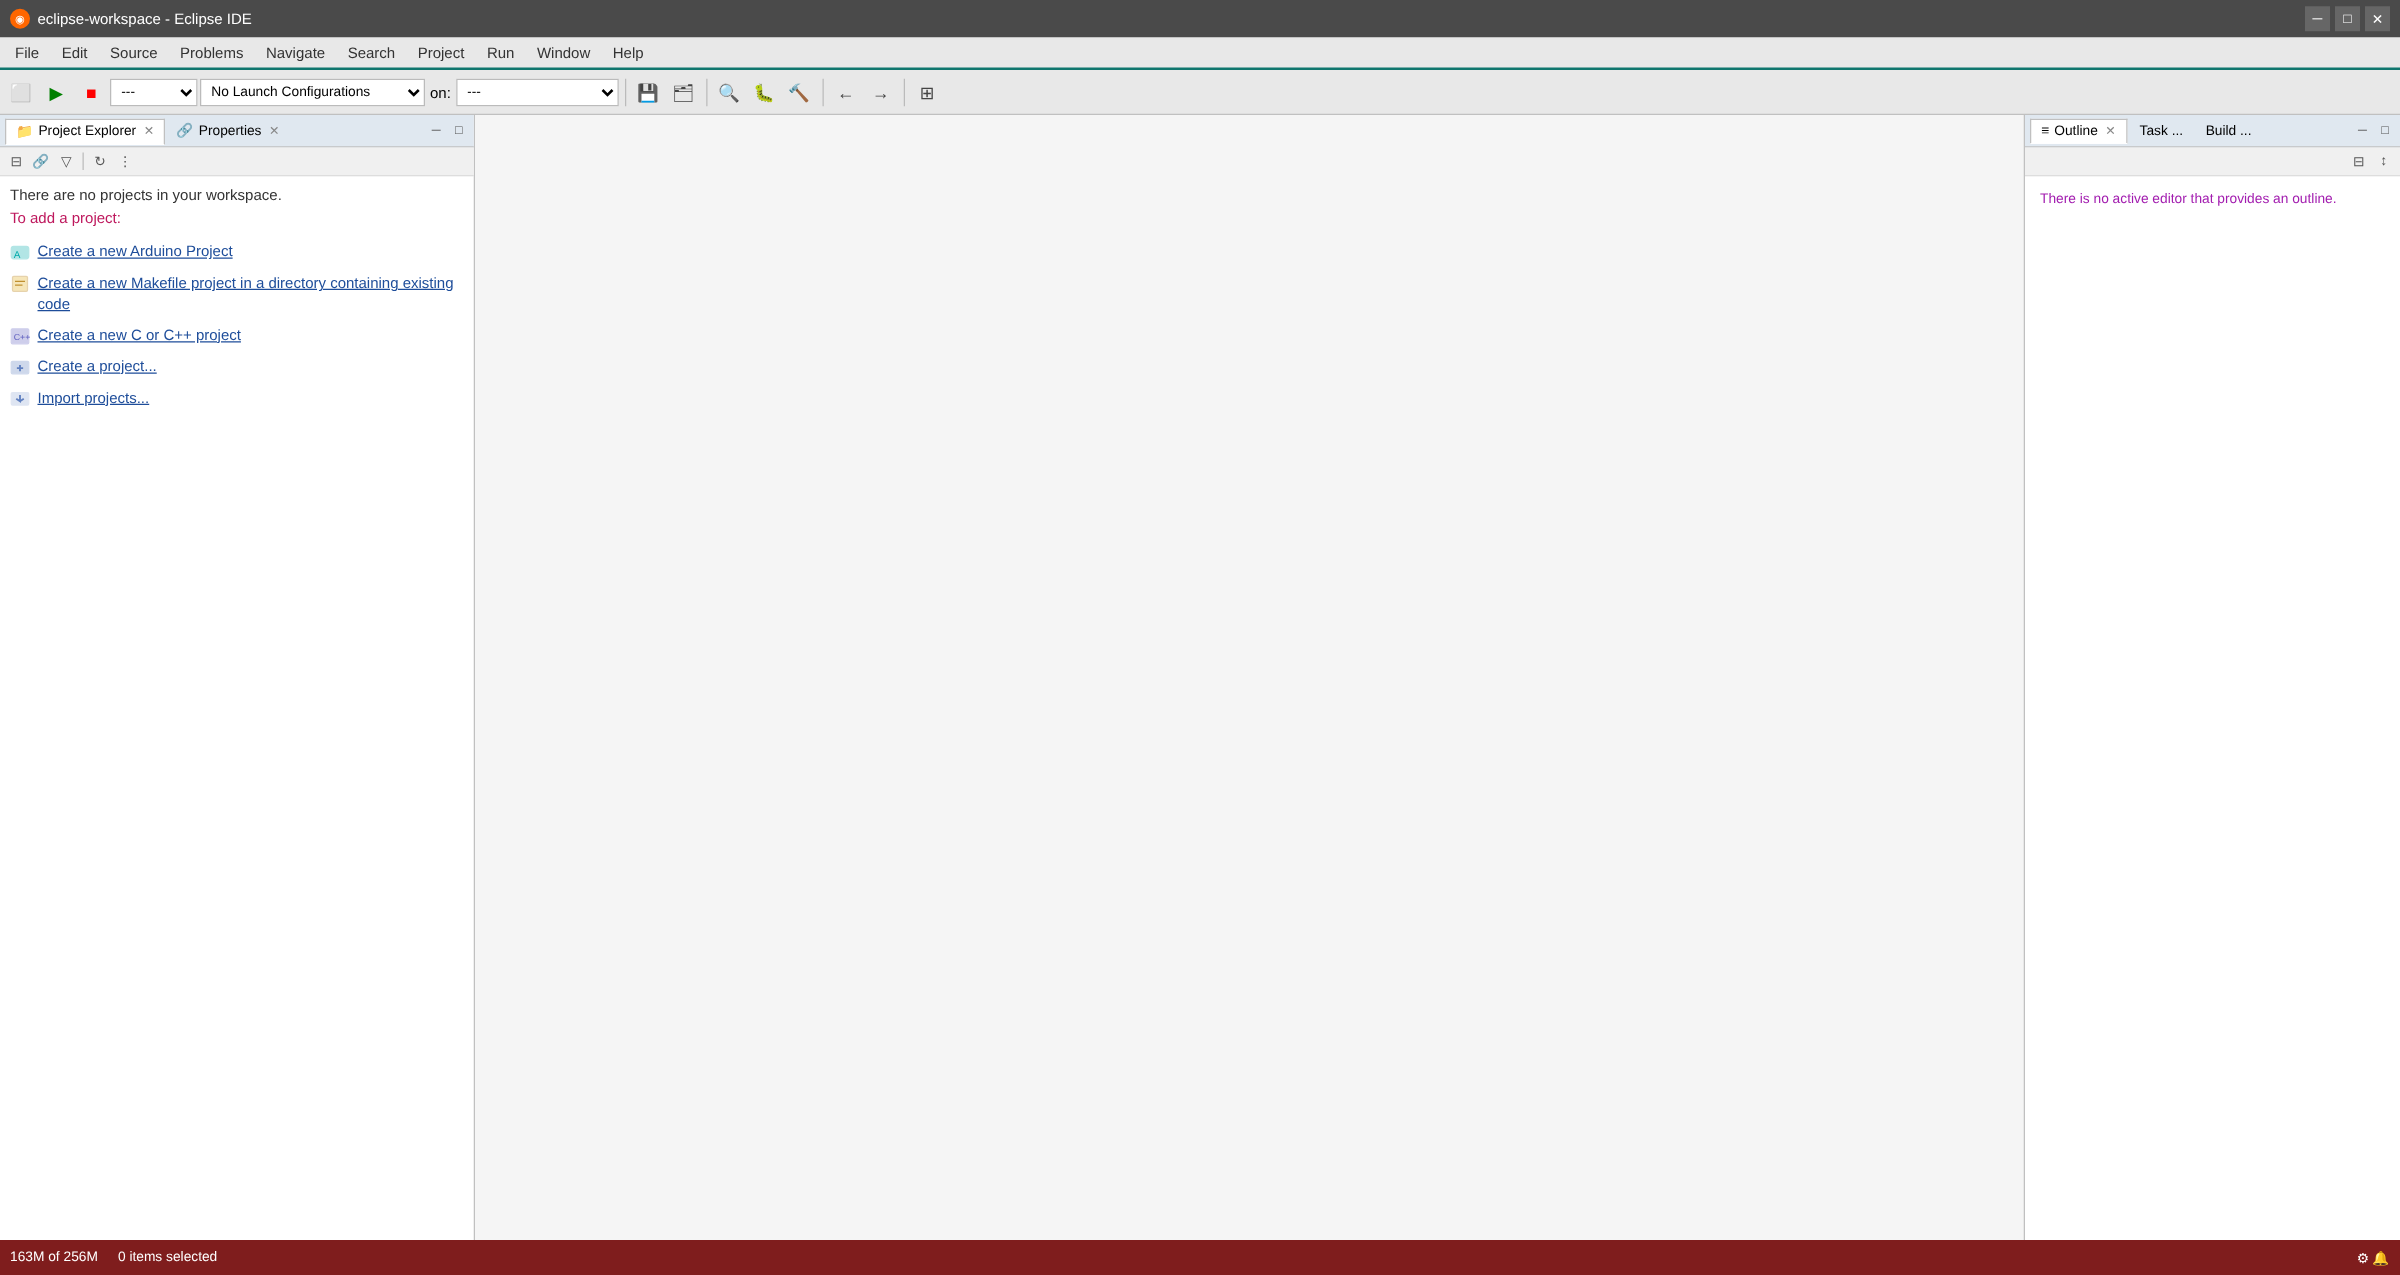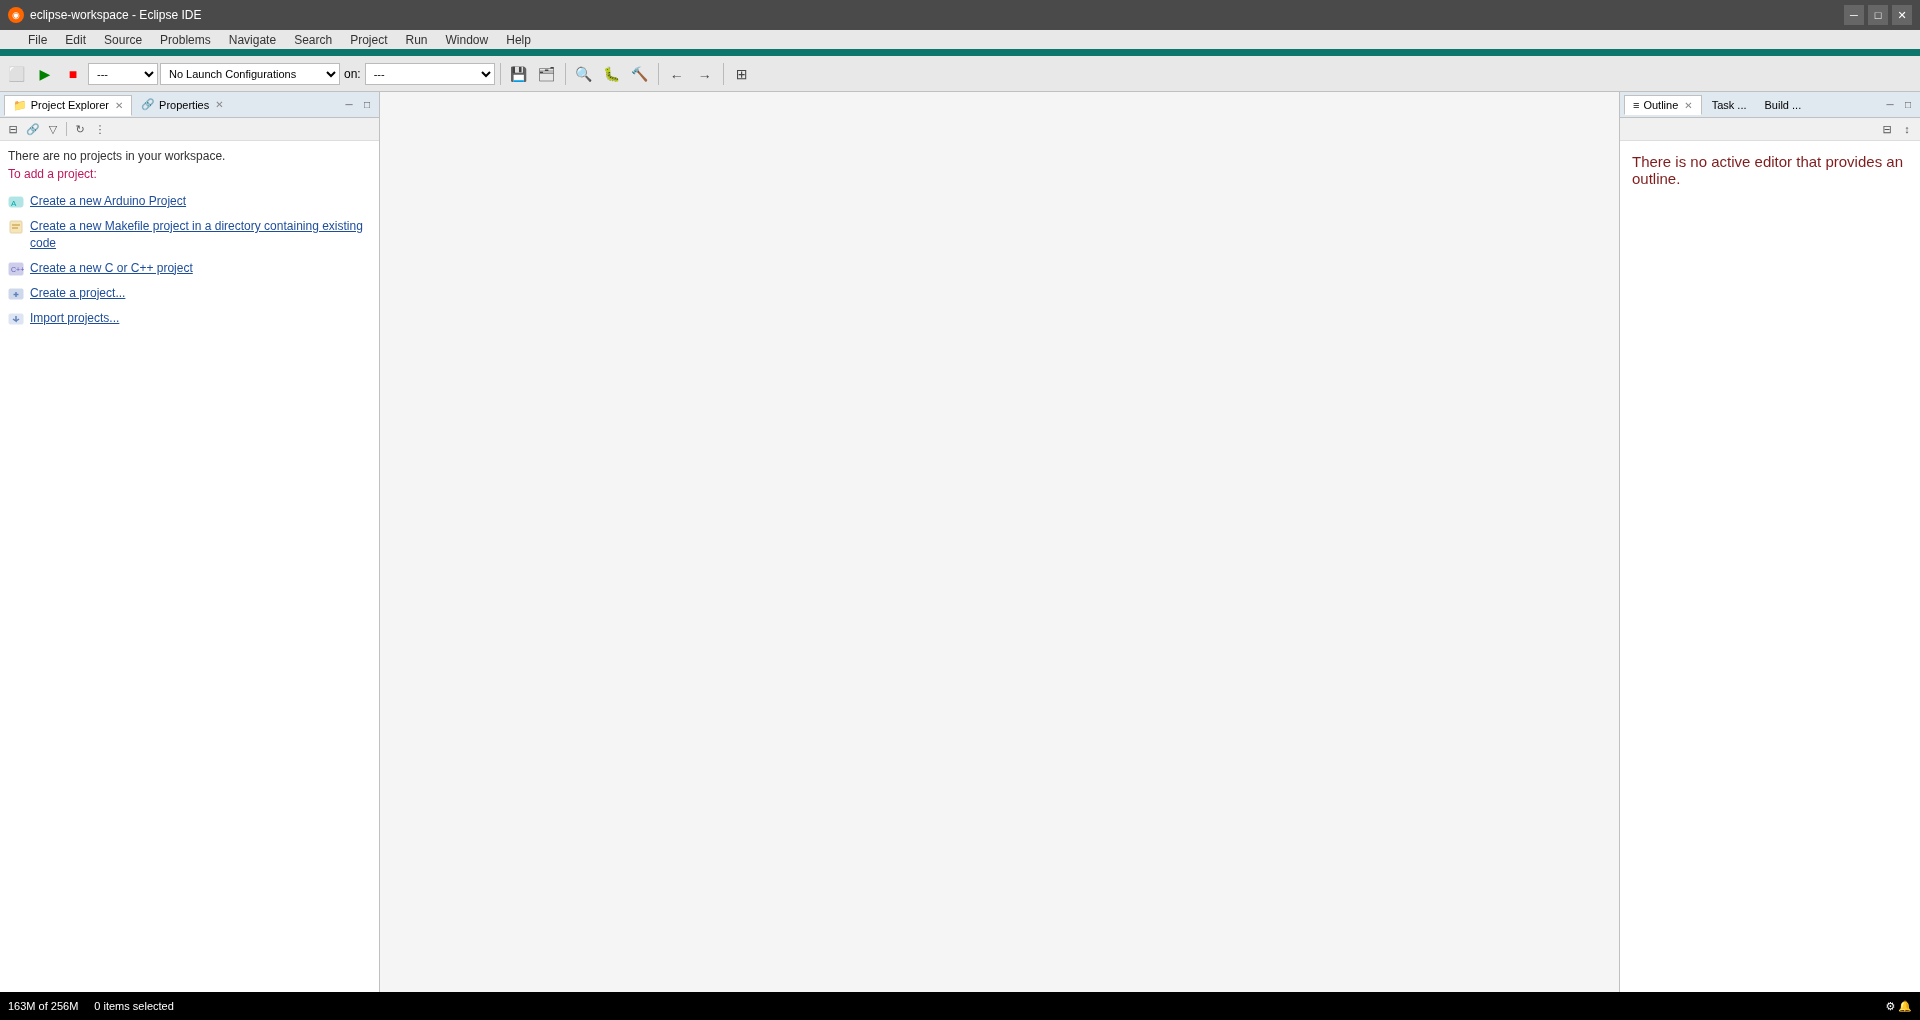--- a/index.html
+++ b/index.html
@@ -55,22 +55,22 @@
       align-items: center;
       justify-content: center;
     }
 
     
     .menu-bar {
       height: 26px;
       background: #e8e8e8;
       display: flex;
       align-items: center;
-      padding: 0 20px;
-      border-bottom: 7px solid #0f766e;
+      padding: 0 4px;
+      border-bottom: 2px solid #0f766e;
       gap: 2px;
     }
     .menu-item {
       padding: 3px 8px;
       cursor: pointer;
       font-size: 12px;
       color: #333;
       border-radius: 2px;
     }
 
@@ -238,22 +238,22 @@
       gap: 4px;
     }
     .right-panel-tab.active {
       background: white;
       border: 1px solid #c0c0c0;
       border-bottom-color: white;
       margin-bottom: -1px;
     }
     .right-panel-content {
       padding: 12px;
-      font-size: 15px;
-      color: #7f1d1d;
+      font-size: 11px;
+      color: #a21caf;
       flex: 1;
     }
     .right-panel-controls {
       display: flex;
       align-items: center;
       padding: 2px 4px;
       gap: 2px;
       background: #f0f0f0;
       border-bottom: 1px solid #ddd;
       justify-content: flex-end;
@@ -323,21 +323,21 @@
       padding: 2px 8px;
       font-size: 12px;
       color: #555;
       background: #f5f5f5;
       border-bottom: 1px solid #ddd;
     }
 
     
     .status-bar {
       height: 28px;
-      background: #000000;
+      background: #7f1d1d;
       display: flex;
       align-items: center;
       padding: 0 8px;
       color: white;
       font-size: 11px;
       gap: 20px;
       position: fixed;
       bottom: 0;
       width: 1920px;
       justify-content: space-between;

